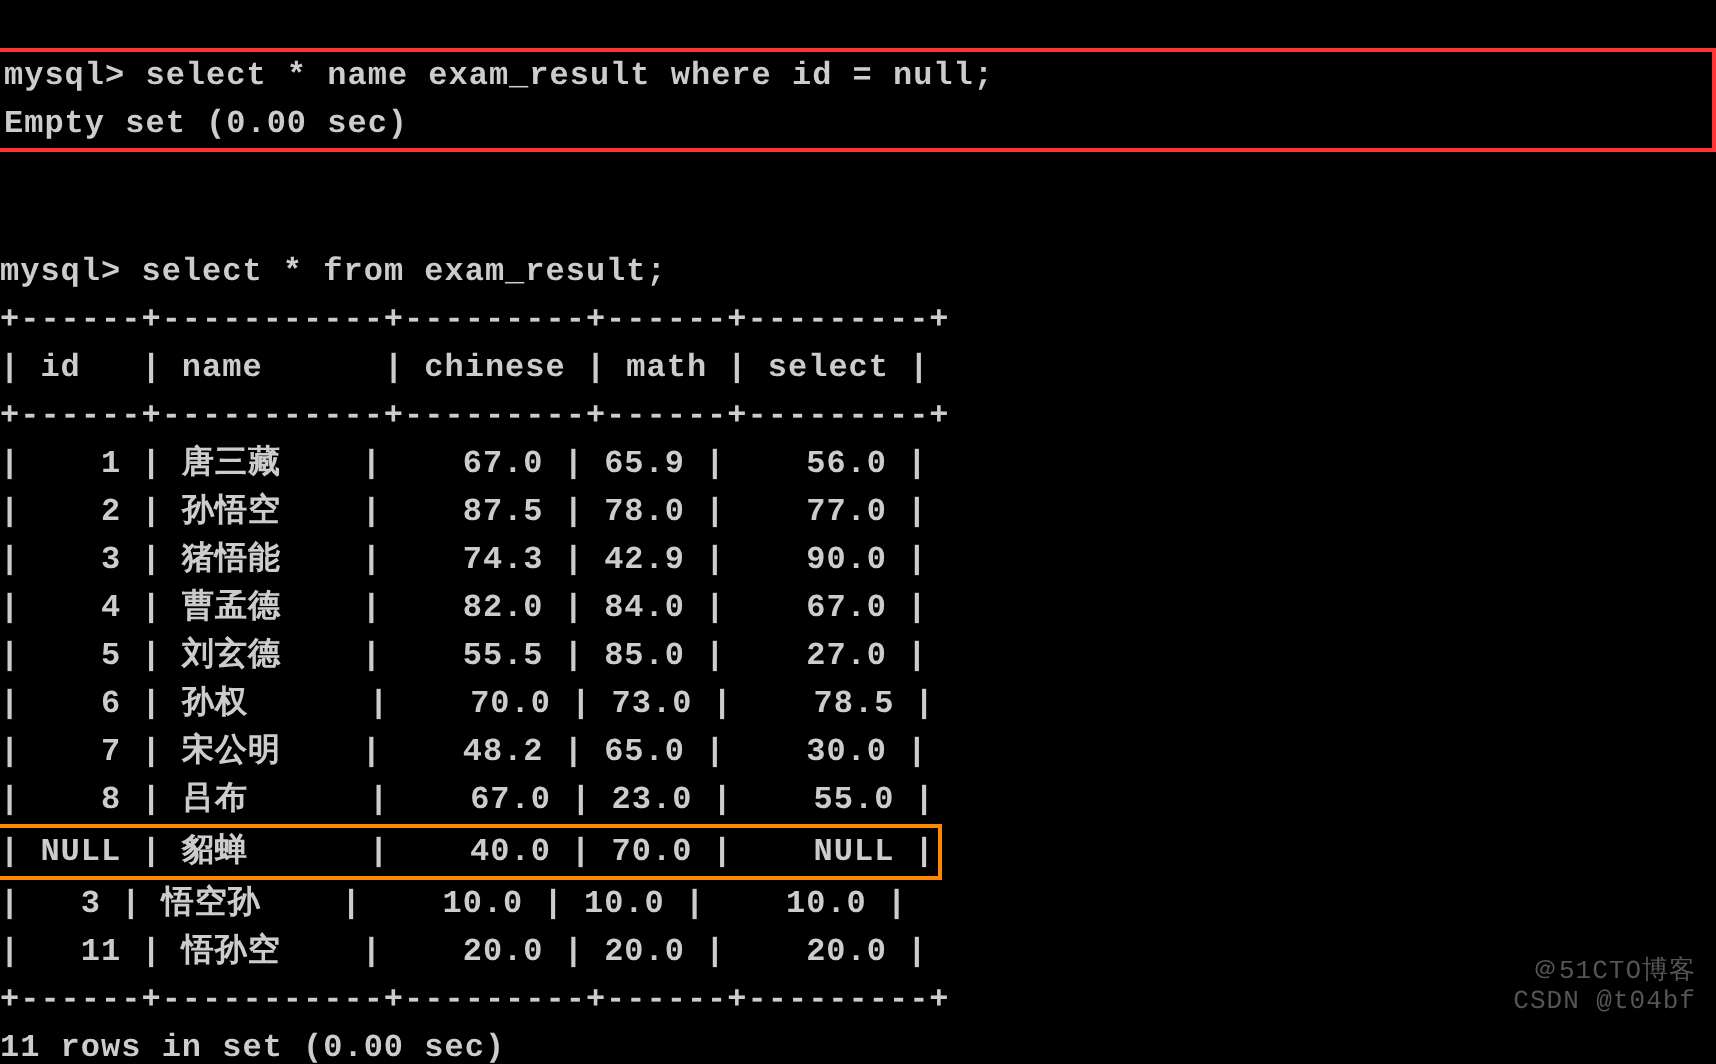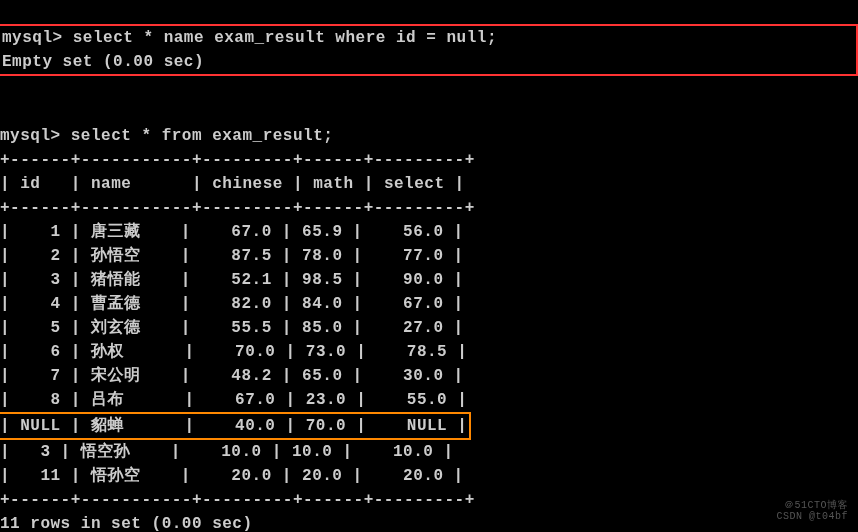--- a/index.html
+++ b/index.html
@@ -28,42 +28,42 @@
   }
   .highlight-orange {
     border: 2px solid #ff8800;
     display: inline-block;
     padding: 0 2px;
     margin-left: -4px;
   }
   .watermark {
     position: absolute;
     right: 10px;
-    bottom: 10px;
-    font-size: 10px;
+    bottom: 24px;
+    font-size: 13px;
     color: #555;
     font-weight: normal;
     text-align: right;
     line-height: 1.1;
   }
 </style>
 </head>
 <body>
 
 <div class="terminal">
 <span class="highlight-red"><span>mysql&gt;</span> <span>select * name exam_result where id = null;</span>
 <span>Empty set (0.00 sec)</span></span>
 
 <span>mysql&gt;</span> <span>select * from exam_result;</span>
 <span>+------+-----------+---------+------+---------+</span>
 | <span>id</span>   | <span>name</span>      | <span>chinese</span> | <span>math</span> | <span>select</span> |
 <span>+------+-----------+---------+------+---------+</span>
 |    <span>1</span> | <span>唐三藏</span>    |    <span>67.0</span> | <span>65.9</span> |    <span>56.0</span> |
 |    <span>2</span> | <span>孙悟空</span>    |    <span>87.5</span> | <span>78.0</span> |    <span>77.0</span> |
-|    <span>3</span> | <span>猪悟能</span>    |    <span>52.1</span> | <span>98.5</span> |    <span>90.0</span> |
+|    <span>3</span> | <span>猪悟能</span>    |    <span>74.3</span> | <span>42.9</span> |    <span>90.0</span> |
 |    <span>4</span> | <span>曹孟德</span>    |    <span>82.0</span> | <span>84.0</span> |    <span>67.0</span> |
 |    <span>5</span> | <span>刘玄德</span>    |    <span>55.5</span> | <span>85.0</span> |    <span>27.0</span> |
 |    <span>6</span> | <span>孙权</span>      |    <span>70.0</span> | <span>73.0</span> |    <span>78.5</span> |
 |    <span>7</span> | <span>宋公明</span>    |    <span>48.2</span> | <span>65.0</span> |    <span>30.0</span> |
 |    <span>8</span> | <span>吕布</span>      |    <span>67.0</span> | <span>23.0</span> |    <span>55.0</span> |
 <span class="highlight-orange">| <span>NULL</span> | <span>貂蝉</span>      |    <span>40.0</span> | <span>70.0</span> |    <span>NULL</span> |</span>
 |   <span>3</span> | <span>悟空孙</span>    |    <span>10.0</span> | <span>10.0</span> |    <span>10.0</span> |
 |   <span>11</span> | <span>悟孙空</span>    |    <span>20.0</span> | <span>20.0</span> |    <span>20.0</span> |
 <span>+------+-----------+---------+------+---------+</span>
 <span>11 rows in set (0.00 sec)</span>

